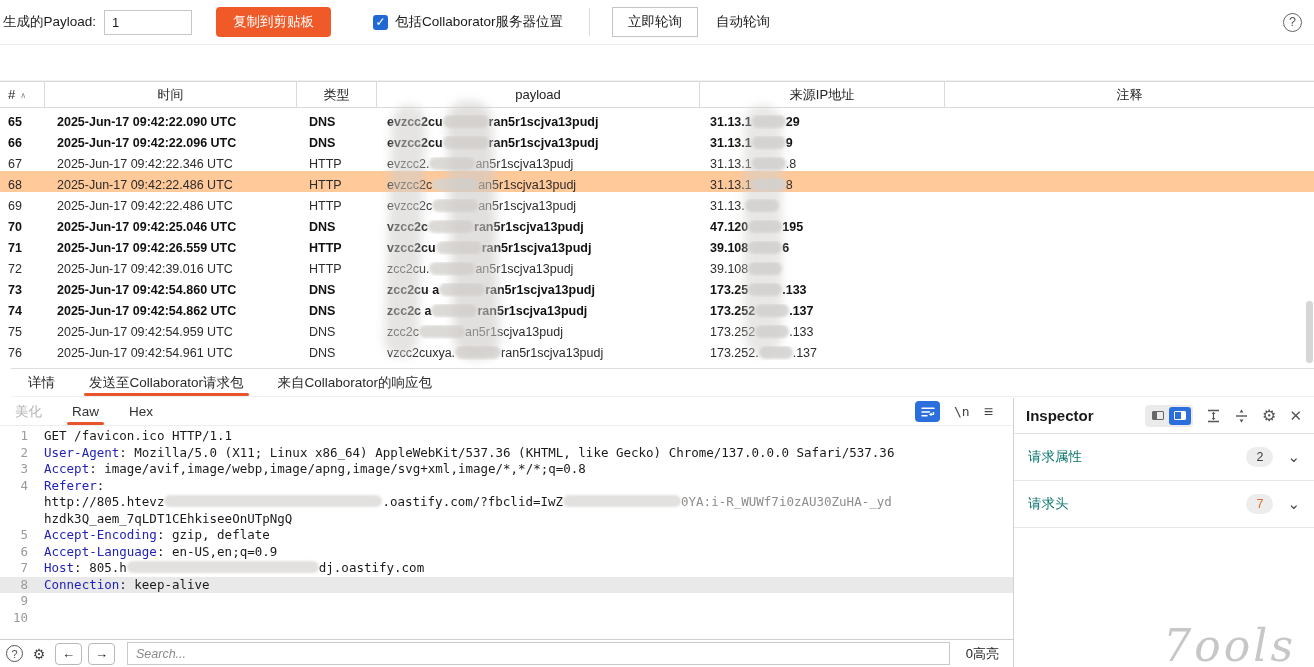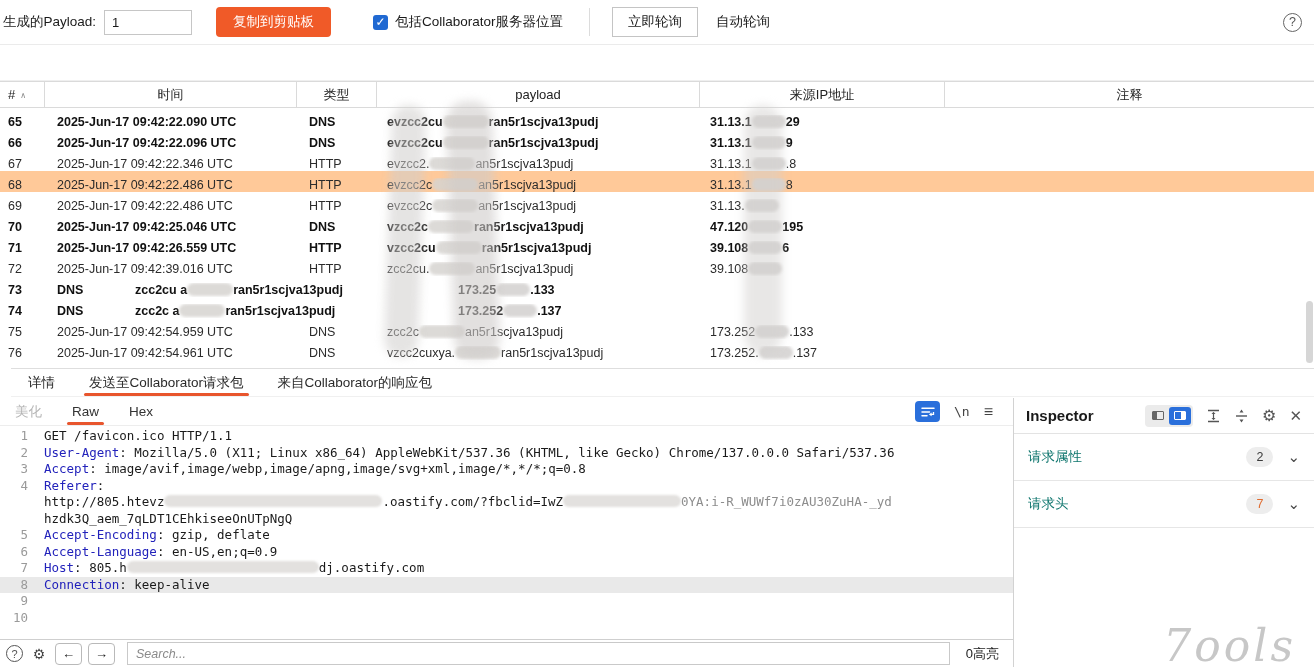--- a/index.html
+++ b/index.html
@@ -232,27 +232,29 @@
         <div class="trow">
           <div class="td c0">72</div>
           <div class="td c1">2025-Jun-17 09:42:39.016 UTC</div>
           <div class="td c2">HTTP</div>
           <div class="td c3">zcc2cu.<span class="gap-blob"></span>an5r1scjva13pudj</div>
           <div class="td c4">39.108<span class="ip-blob"></span></div>
           <div class="td c5"></div>
         </div>
         <div class="trow bold">
           <div class="td c0">73</div>
+          <div class="td c1">2025-Jun-17 09:42:54.860 UTC</div>
           <div class="td c2">DNS</div>
           <div class="td c3">zcc2cu a<span class="gap-blob"></span>ran5r1scjva13pudj</div>
           <div class="td c4">173.25<span class="ip-blob"></span>.133</div>
           <div class="td c5"></div>
         </div>
         <div class="trow bold">
           <div class="td c0">74</div>
+          <div class="td c1">2025-Jun-17 09:42:54.862 UTC</div>
           <div class="td c2">DNS</div>
           <div class="td c3">zcc2c a<span class="gap-blob"></span>ran5r1scjva13pudj</div>
           <div class="td c4">173.252<span class="ip-blob"></span>.137</div>
           <div class="td c5"></div>
         </div>
         <div class="trow">
           <div class="td c0">75</div>
           <div class="td c1">2025-Jun-17 09:42:54.959 UTC</div>
           <div class="td c2">DNS</div>
           <div class="td c3">zcc2c<span class="gap-blob"></span>an5r1scjva13pudj</div>

